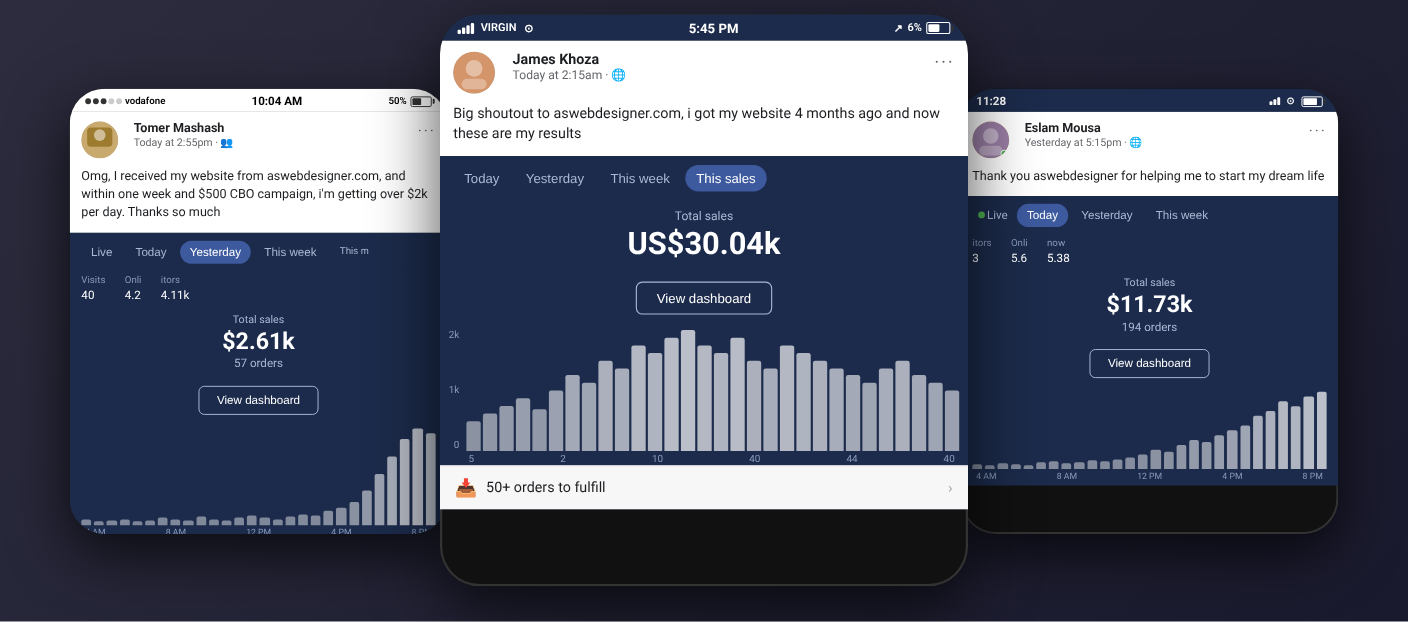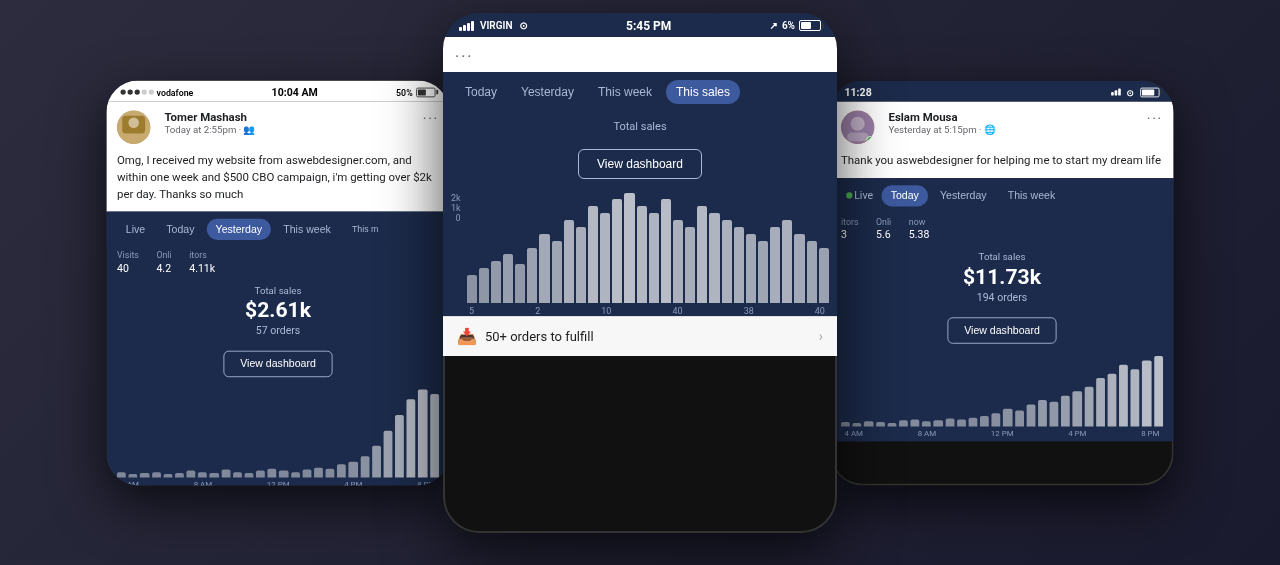--- a/index.html
+++ b/index.html
@@ -35,21 +35,21 @@
     }
 
     .phone-left {
       width: 390px;
       height: 460px;
       z-index: 1;
       transform: translateX(30px) scale(0.88);
     }
 
     .phone-center {
-      width: 394px;
+      width: 480px;
       height: 520px;
       z-index: 3;
       transform: translateY(-10px);
     }
 
     .phone-right {
       width: 390px;
       height: 460px;
       z-index: 1;
       transform: translateX(-30px) scale(0.88);
@@ -480,38 +480,53 @@
           <span>↗</span>
           <span>6%</span>
           <div class="battery" style="border-color:#fff;">
             <div class="battery-fill" style="width:58%;background:#fff;"></div>
           </div>
         </div>
       </div>
 
       <div class="fb-post-area">
         <div class="fb-post-header">
+          <div style="display:flex;align-items:flex-start;gap:8px;">
+            <div class="fb-avatar">
+              <svg width="40" height="40" viewBox="0 0 40 40">
+                <rect width="40" height="40" fill="#d4956a" rx="20"></rect>
+                <circle cx="20" cy="16" r="8" fill="#fff" opacity="0.4"></circle>
+                <rect x="8" y="26" width="24" height="10" rx="5" fill="#fff" opacity="0.3"></rect>
+              </svg>
+            </div>
+            <div class="fb-user-info">
+              <div class="fb-username">James Khoza</div>
+              <div class="fb-meta">Today at 2:15am · 🌐</div>
+            </div>
+          </div>
           <span class="fb-dots">···</span>
         </div>
+        <div class="fb-post-text">Big shoutout to aswebdesigner.com, i got my website 4 months ago and now these are my results</div>
       </div>
 
       <div class="shop-area" style="flex:1;">
         <div class="shop-tabs">
           <button class="tab-btn">Today</button>
           <button class="tab-btn">Yesterday</button>
           <button class="tab-btn">This week</button>
           <button class="tab-btn active">This sales</button>
         </div>
         <div class="total-sales-section">
           <div class="total-sales-label">Total sales</div>
+          <div class="total-sales-amount" style="font-size:28px;">US$30.04k</div>
         </div>
         <button class="view-dashboard-btn">View dashboard</button>
         <div class="bar-chart" style="padding: 6px 8px 0;">
           <div style="display:flex;gap:2px;font-size:9px;color:#8899bb;margin-bottom:3px;">
-            <div style="display:flex;flex-direction:column;justify-content:flex-start;height:110px;text-align:right;padding-right:4px;">
+            <div style="display:flex;flex-direction:column;justify-content:space-between;height:110px;text-align:right;padding-right:4px;">
               <span>2k</span>
               <span>1k</span>
               <span>0</span>
             </div>
             <div class="bars-container" style="height:110px;flex:1;gap:2px;" id="bars-center">
                 <div class="bar" style="height: 27.5px; opacity: 0.7;"></div>
                 <div class="bar" style="height: 34.375px; opacity: 0.725;"></div>
                 <div class="bar" style="height: 41.25px; opacity: 0.75;"></div>
                 <div class="bar" style="height: 48.125px; opacity: 0.775;"></div>
                 <div class="bar" style="height: 38.5px; opacity: 0.74;"></div>
@@ -540,21 +555,21 @@
                 <div class="bar" style="height: 68.75px; opacity: 0.85;"></div>
                 <div class="bar" style="height: 61.875px; opacity: 0.825;"></div>
                 <div class="bar" style="height: 55px; opacity: 0.8;"></div>
               </div>
           </div>
           <div class="chart-axis-labels" style="padding-left:18px;">
             <span>5</span>
             <span>2</span>
             <span>10</span>
             <span>40</span>
-            <span>38</span>
+            <span>44</span>
             <span>40</span>
           </div>
         </div>
         <div class="bottom-banner">
           <div class="bottom-banner-text">
             <span class="banner-icon">📥</span>
             <span>50+ orders to fulfill</span>
           </div>
           <span class="banner-arrow">›</span>
         </div>

